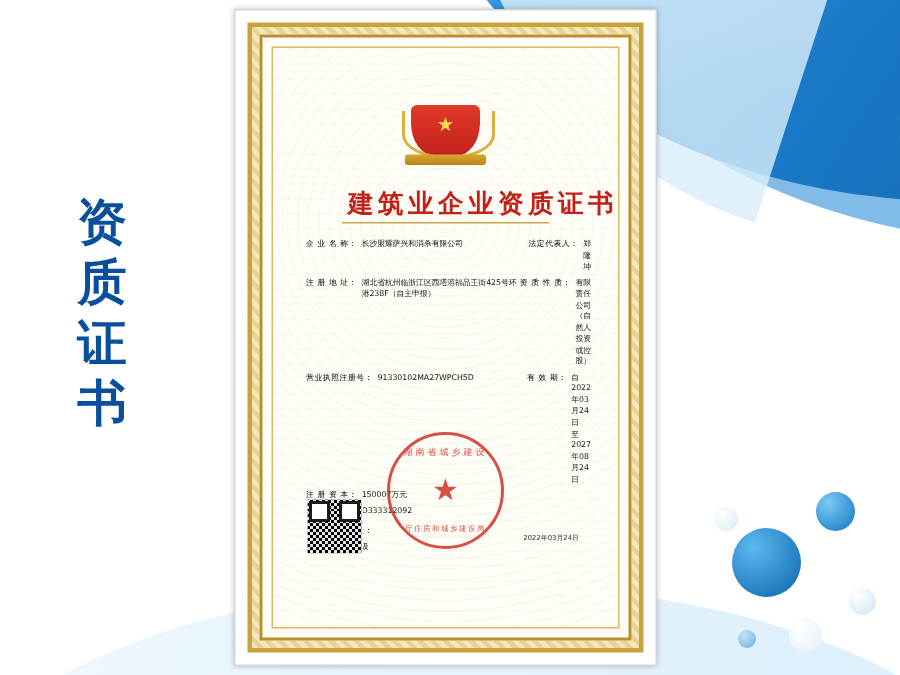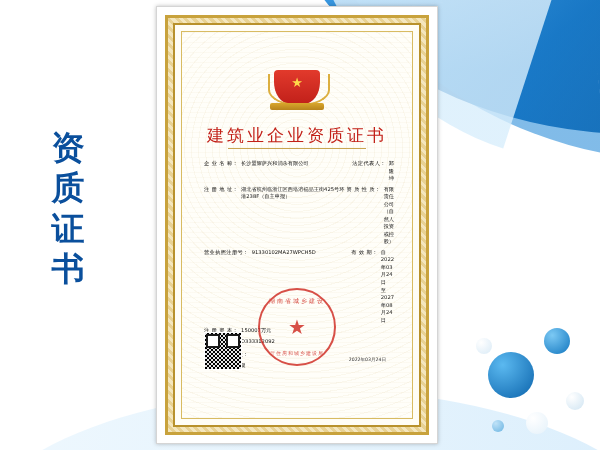--- a/index.html
+++ b/index.html
@@ -190,24 +190,24 @@
     border: 2px solid #d9a72c;
     border-top: none;
     border-radius: 0 0 50% 50%;
     opacity: 0.9;
   }
 
   .cert-title {
     position: absolute;
     top: 92px;
     left: 0; right: 0;
-    text-align: center;
+    text-align: right;
     color: #c22018;
     font-size: 17px;
-    font-weight: normal;
+    font-weight: bold;
     letter-spacing: 3px;
     font-family: "DejaVu Sans", sans-serif;
   }
   .cert-title-rule {
     position: absolute;
     top: 116px;
     left: 46px; right: 46px;
     height: 1px;
     background: #c9a552;
   }

